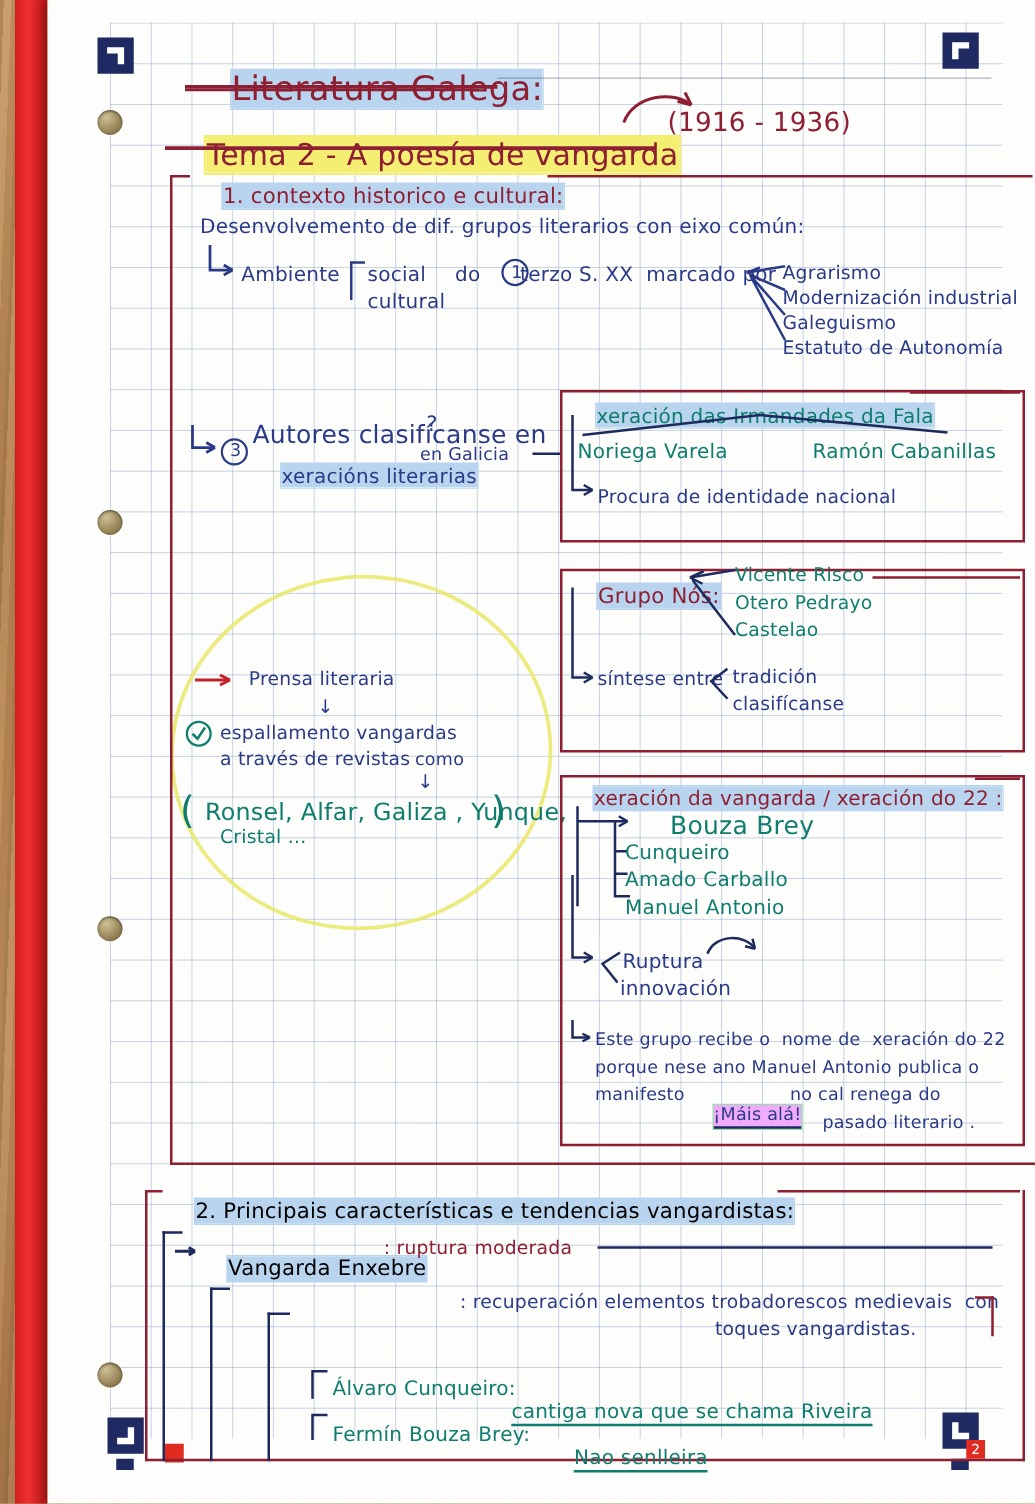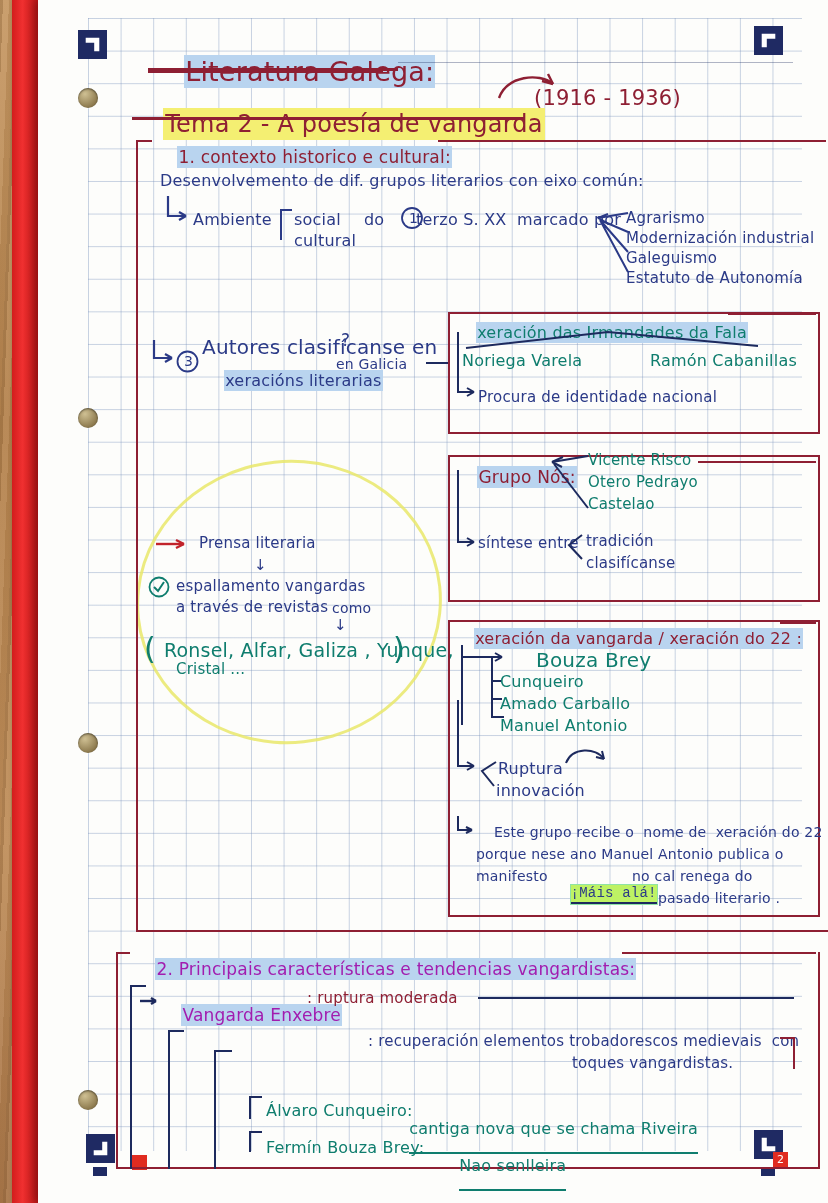--- a/index.html
+++ b/index.html
@@ -37,27 +37,27 @@
   .corner svg{width:17px;height:17px;}
   .redsq{position:absolute;width:15px;height:15px;background:#e02b20;}
   .navysq{position:absolute;width:14px;height:9px;background:#1f2a63;}
 
   
   .hw{position:absolute;font-family:"DejaVu Sans", sans-serif;
     white-space:pre;line-height:1.12;letter-spacing:.2px;}
   .blue{color:#2b3a87;}
   .teal{color:#0f7d6e;}
   .maroon{color:#8e1f33;}
-  .pink{color:#a21caf;}
+  .pink{color:#000000;}
 
   
   .hl-yellow{background:#f4ef72;box-shadow:0 0 0 2px #f4ef72;}
   .hl-blue{background:#b9d4ef;box-shadow:0 0 0 1px #b9d4ef;}
-  .hl-green{background:#bef264;box-shadow:0 0 0 1px #8fe3a6;font-family:Liberation Mono, monospace;}
-  .u-teal{border-bottom:2px solid #0f7d6e;padding-bottom:14px;}
+  .hl-green{background:#f0abfc;box-shadow:0 0 0 1px #8fe3a6;}
+  .u-teal{border-bottom:2px solid #0f7d6e;padding-bottom:1px;}
   .u-navy{border-bottom:2px solid #1d2a5e;padding-bottom:1px;}
 
   
   .frame{position:absolute;border:2px solid #8e1f33;}
   .frame-navy{position:absolute;border:2px solid #1d2a5e;}
   .lineM{position:absolute;background:#8e1f33;}
   .lineN{position:absolute;background:#1d2a5e;}
 
   svg.ink{position:absolute;overflow:visible;pointer-events:none;}
   
@@ -258,21 +258,21 @@
   <div class="hw blue" style="left:458px;top:782px;font-size:16px;">innovación</div>
   <svg class="ink" style="left:526px;top:745px;width:46px;height:22px;">
     <path d="M2 18 C8 2, 32 2, 40 14" stroke="#1d2a5e" stroke-width="2" fill="none"></path>
     <path d="M40 14 L32 12 M40 14 L38 6" stroke="#1d2a5e" stroke-width="2" fill="none"></path>
   </svg>
 
   <svg class="ink" style="left:416px;top:816px;width:20px;height:22px;">
     <path d="M4 0 L4 14 L18 14" stroke="#1d2a5e" stroke-width="2" fill="none"></path>
     <path d="M18 14 L12 11 M18 14 L12 17" stroke="#1d2a5e" stroke-width="2" fill="none"></path>
   </svg>
-  <div class="hw blue" style="left:438px;top:825px;font-size:14px;margin-left:18px;">Este grupo recibe o  nome de  xeración do 22</div>
+  <div class="hw blue" style="left:438px;top:825px;font-size:14px;">Este grupo recibe o  nome de  xeración do 22</div>
   <div class="hw blue" style="left:438px;top:847px;font-size:14px;">porque nese ano Manuel Antonio publica o</div>
   <div class="hw blue" style="left:438px;top:869px;font-size:14px;">manifesto</div>
   <div class="hw blue" style="left:514px;top:869px;font-size:14px;">
     <span class="hl-green u-navy">¡Máis alá!</span>
   </div>
   <div class="hw blue" style="left:594px;top:869px;font-size:14px;">no cal renega do</div>
   <div class="hw blue" style="left:620px;top:891px;font-size:14px;">pasado literario .</div>
 
   <div class="frame" style="left:78px;top:952px;width:700px;height:215px;border-top:none;"></div>
   <div class="lineM" style="left:78px;top:952px;width:14px;height:2px;"></div>

